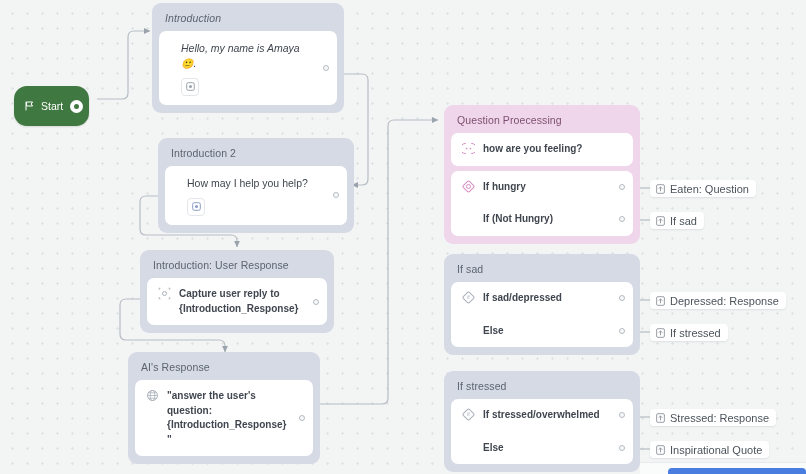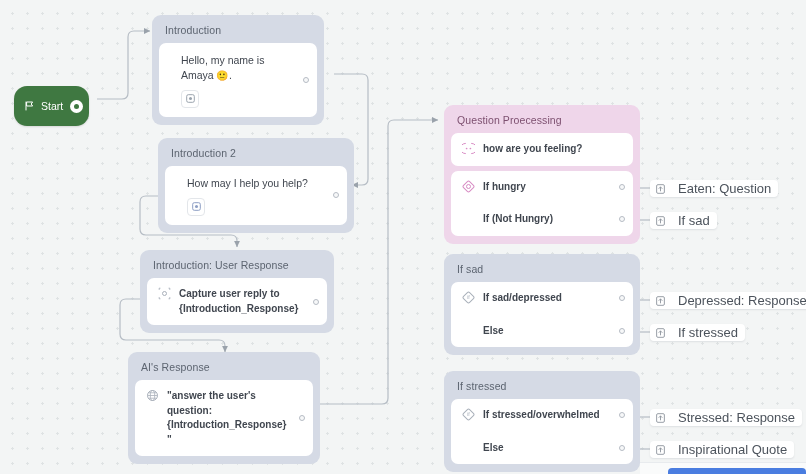--- a/index.html
+++ b/index.html
@@ -170,23 +170,22 @@
     background: #ffffff;
     border-radius: 4px;
     display: flex;
     align-items: center;
     gap: 5px;
     padding: 0 7px 0 6px;
     box-shadow: 0 1px 2px rgba(40,50,70,.10);
     white-space: nowrap;
   }
   .chip span {
-    font-size: 13px;
+    font-size: 11px;
     color: #4c535c;
-    margin-left: 8px;
   }
   .chip svg { display: block; flex: none; }
 
   
   #bottom-bar {
     position: absolute;
     left: 668px;
     top: 468px;
     width: 138px;
     height: 10px;
@@ -241,21 +240,21 @@
     <svg class="start-flag" width="9" height="10" viewBox="0 0 9 10">
       <path d="M1,0.6 L1,9.4" stroke="#ffffff" stroke-width="1" fill="none"></path>
       <path d="M1.6,1 L7.6,1 L6.2,3 L7.6,5 L1.6,5 z" fill="none" stroke="#ffffff" stroke-width="1"></path>
     </svg>
     <div class="s-label">Start</div>
     <div class="start-dot">
         <i></i>
       </div>
   </div>
 
-  <div class="node gray" style="left:152px; top:15px; width:172px;">
+  <div class="node gray" style="left:152px; top:3px; width:192px;font-style:italic;">
     <div class="node-title">Introduction</div>
     <div class="node-body">
       <div class="msg-row">
         <div class="msg-text">
           <span>Hello, my name is Amaya </span><span class="emoji">🙂</span><span>.</span>
         </div>
         <div class="mini-btn">
           <svg width="9" height="9" viewBox="0 0 9 9">
             <rect x="0.7" y="0.7" width="7.6" height="7.6" rx="1.6" fill="none" stroke="#9aa3ad" stroke-width="1"></rect>
             <circle cx="4.5" cy="4.5" r="1.5" fill="#9aa3ad"></circle>

